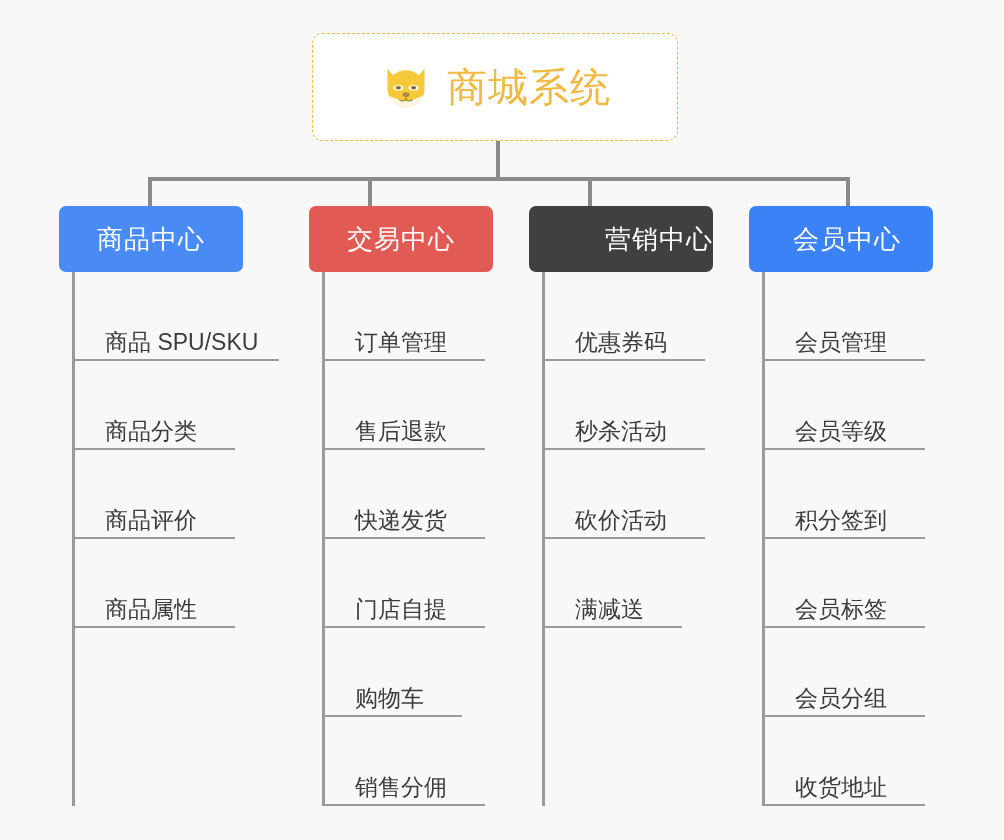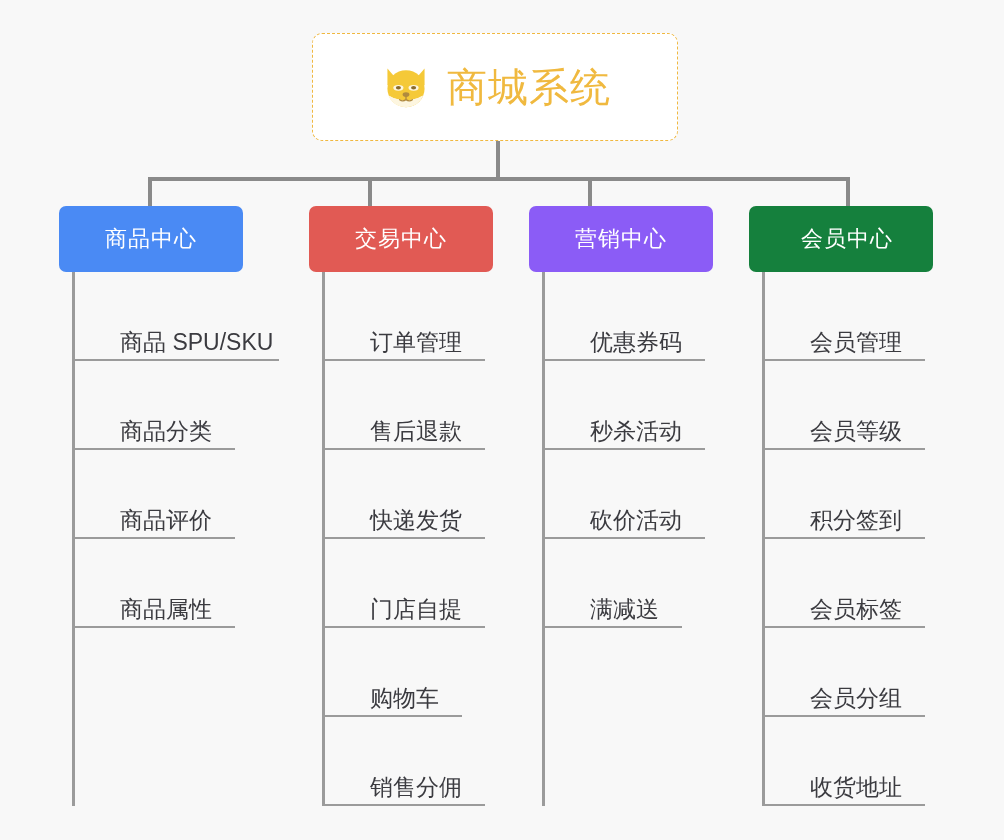--- a/index.html
+++ b/index.html
@@ -69,21 +69,21 @@
     left: 0;
     top: 0;
     width: 184px;
     height: 66px;
     box-sizing: border-box;
     border-radius: 7px;
     display: flex;
     align-items: center;
     justify-content: center;
     color: #ffffff;
-    font-size: 22px;
+    font-size: 26px;
     letter-spacing: 1px;
     white-space: nowrap;
   }
 
   
   .spine {
     position: absolute;
     left: 13px;
     top: 66px;
     width: 3px;
@@ -96,21 +96,21 @@
     top: 66px;
     width: 207px;
   }
   .leaf {
     position: relative;
     height: 89px;
     box-sizing: border-box;
     border-bottom: 2px solid #9b9b9b;
     display: flex;
     align-items: flex-end;
-    padding-left: 48px;
+    padding-left: 33px;
     padding-bottom: 4px;
   }
   .leaf-label {
     font-size: 23px;
     line-height: 1.1;
     color: #3b3b40;
     white-space: nowrap;
   }
   
   .leaf.w-long  { width: 207px; }
@@ -188,42 +188,42 @@
       <div class="leaf w-short">
           <span class="leaf-label">购物车</span>
         </div>
       <div class="leaf w-mid">
           <span class="leaf-label">销售分佣</span>
         </div>
     </div>
   </div>
 
   <div class="column" style="left:529px;">
-    <div class="col-head" style="background: #8b5cf6;">
+    <div class="col-head" style="background: #404040; justify-content: flex-end;">
       <span>营销中心</span>
     </div>
     <div class="spine" style="height:534px;"></div>
     <div class="leaf-list">
       <div class="leaf w-mid">
           <span class="leaf-label">优惠券码</span>
         </div>
       <div class="leaf w-mid">
           <span class="leaf-label">秒杀活动</span>
         </div>
       <div class="leaf w-mid">
           <span class="leaf-label">砍价活动</span>
         </div>
       <div class="leaf w-short">
           <span class="leaf-label">满减送</span>
         </div>
     </div>
   </div>
 
   <div class="column" style="left:749px;">
-    <div class="col-head" style="background: #15803d; padding-left: 12px;">
+    <div class="col-head" style="background: #3b82f6; padding-left: 12px;">
       <span>会员中心</span>
     </div>
     <div class="spine" style="height:534px;"></div>
     <div class="leaf-list">
       <div class="leaf w-mid">
           <span class="leaf-label">会员管理</span>
         </div>
       <div class="leaf w-mid">
           <span class="leaf-label">会员等级</span>
         </div>

